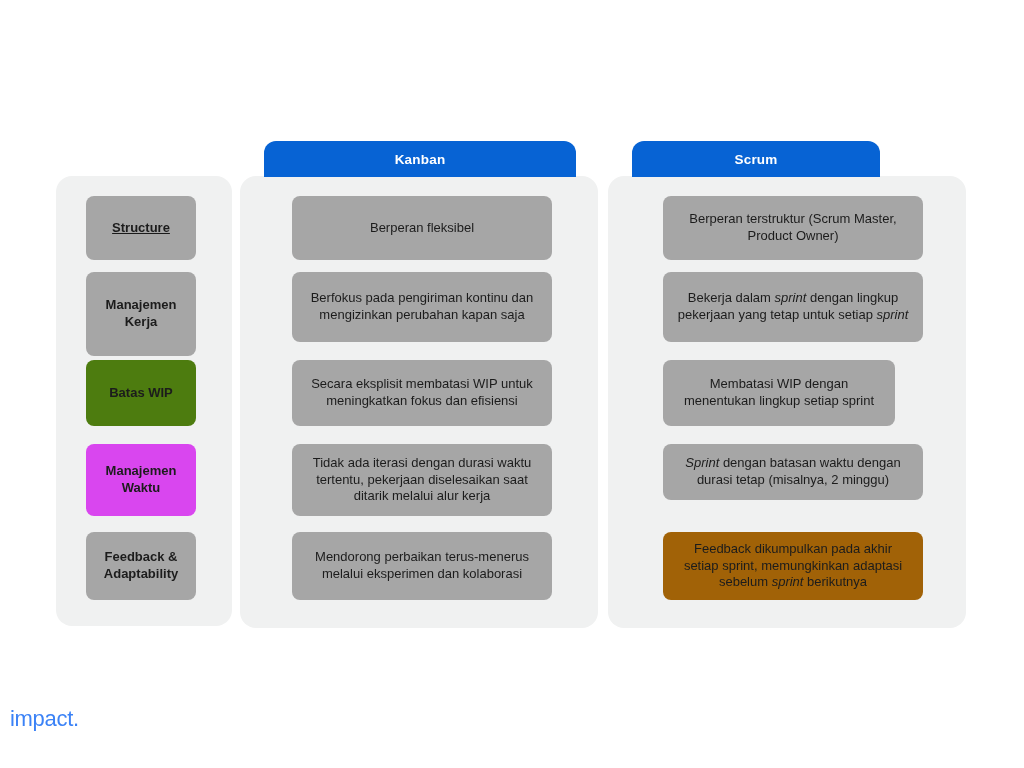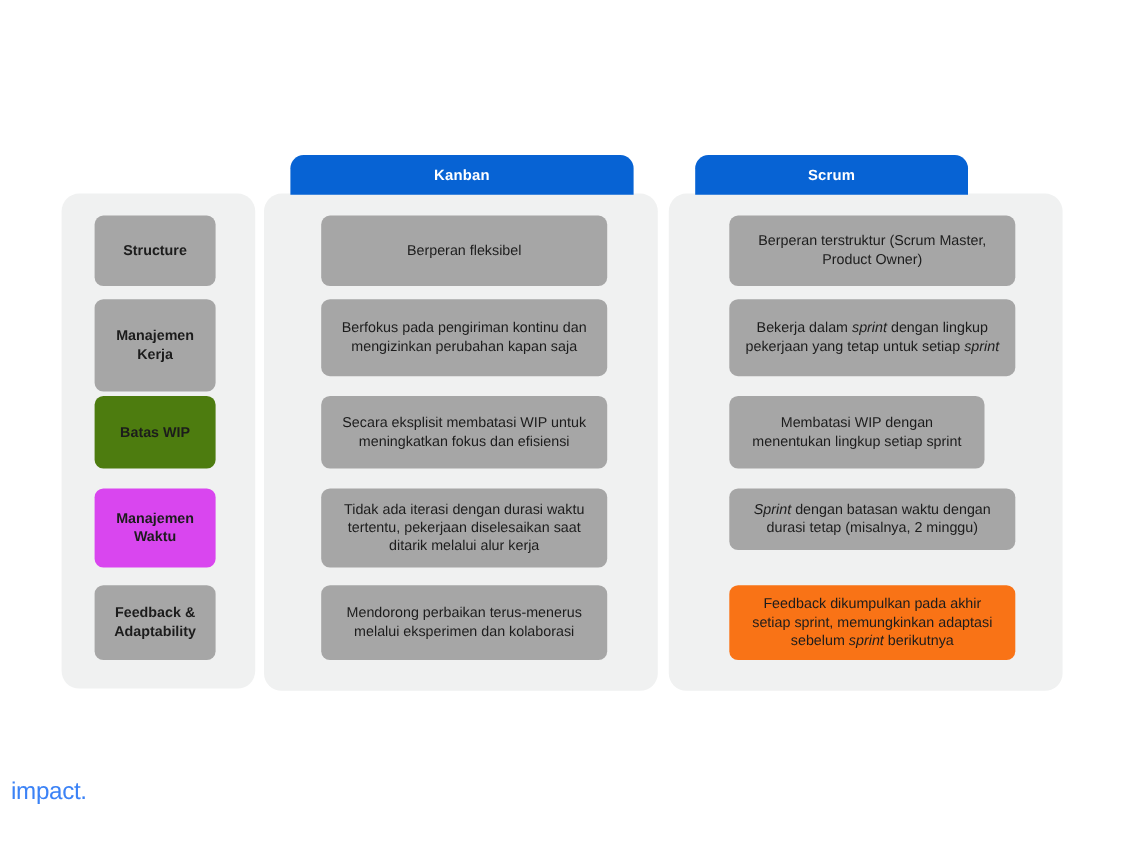--- a/index.html
+++ b/index.html
@@ -91,21 +91,21 @@
   }
 </style>
 </head>
 <body style="background: rgb(255, 255, 255);">
 
 <div id="comparison-board">
 
   <div class="column">
     <div class="column-panel" id="label-panel" style="left: 56px; top: 176px; width: 176px; height: 450px; background: rgb(240, 241, 241);"></div>
 
-    <div class="cell label" id="label-cell-0" style="left: 86px; top: 196px; width: 110px; height: 64px; background: rgb(166, 166, 166);">
+    <div class="cell label" id="label-cell-0" style="left: 86px; top: 196px; width: 110px; height: 64px; background: rgb(166, 166, 166); text-decoration: underline;">
       <span class="cell-text" style="color: rgb(28, 28, 28);">Structure</span>
     </div>
     <div class="cell label" id="label-cell-1" style="left: 86px; top: 272px; width: 110px; height: 84px; background: rgb(166, 166, 166);">
       <span class="cell-text" style="color: rgb(28, 28, 28);">Manajemen Kerja</span>
     </div>
     <div class="cell label" id="label-cell-2" style="left: 86px; top: 360px; width: 110px; height: 66px; background: #4d7c0f;">
       <span class="cell-text" style="color: rgb(28, 28, 28);">Batas WIP</span>
     </div>
     <div class="cell label" id="label-cell-3" style="left: 86px; top: 444px; width: 110px; height: 72px; background: #d946ef;">
       <span class="cell-text" style="color: rgb(28, 28, 28);">Manajemen Waktu</span>
@@ -149,20 +149,20 @@
     </div>
     <div class="cell" id="c1-1" style="left: 663px; top: 272px; width: 260px; height: 70px; background: rgb(166, 166, 166);">
       <span class="cell-text" style="color: rgb(28, 28, 28);">Bekerja dalam <i>sprint</i> dengan lingkup pekerjaan yang tetap untuk setiap <i>sprint</i></span>
     </div>
     <div class="cell" id="c1-2" style="left: 663px; top: 360px; width: 232px; height: 66px; background: rgb(166, 166, 166);">
       <span class="cell-text" style="color: rgb(28, 28, 28);">Membatasi WIP dengan menentukan lingkup setiap sprint</span>
     </div>
     <div class="cell" id="c1-3" style="left: 663px; top: 444px; width: 260px; height: 56px; background: rgb(166, 166, 166);">
       <span class="cell-text" style="color: rgb(28, 28, 28);"><i>Sprint</i> dengan batasan waktu dengan durasi tetap (misalnya, 2 minggu)</span>
     </div>
-    <div class="cell" id="c1-4" style="left: 663px; top: 532px; width: 260px; height: 68px; background: #f97316;">
+    <div class="cell" id="c1-4" style="left: 663px; top: 532px; width: 260px; height: 68px; background: #a16207;">
       <span class="cell-text" style="color: rgb(28, 28, 28);">Feedback dikumpulkan pada akhir setiap sprint, memungkinkan adaptasi sebelum <i>sprint</i> berikutnya</span>
     </div>
   </div>
 
 </div>
 
 <div id="brand-logo" style="color: rgb(59, 130, 246);">impact.</div>
 
 </body></html>

